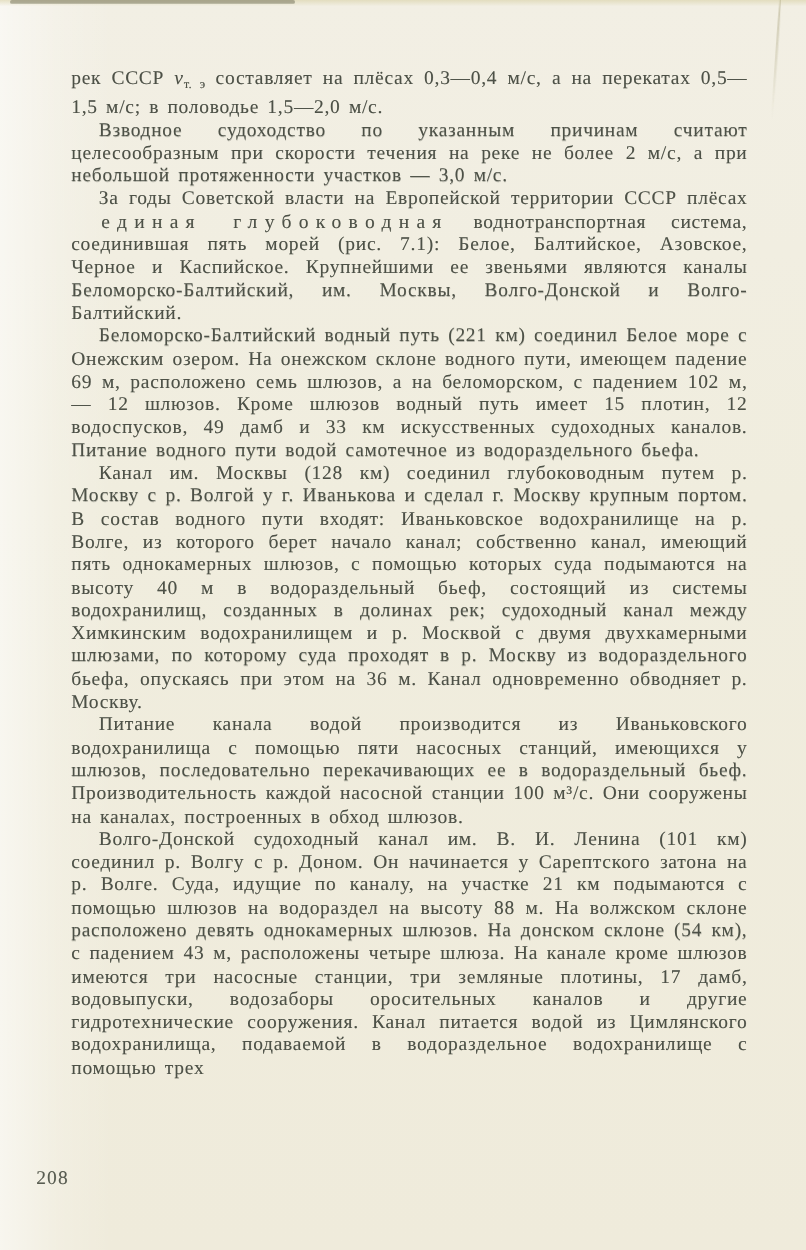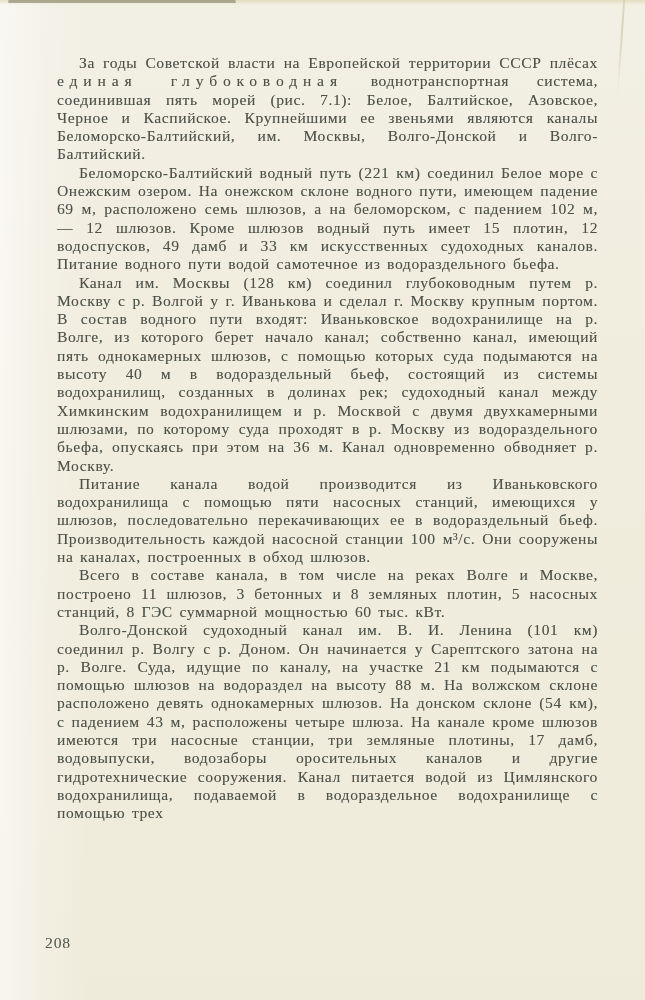--- a/index.html
+++ b/index.html
@@ -51,53 +51,54 @@
     text-shadow: 0.2px 0.2px 0.5px rgba(77,81,71,0.35);
   }
   .text-block p { margin: 0; }
   .text-block p.indent { text-indent: 22px; }
   .var-italic { font-style: italic; }
   .var-sub {
     font-size: 10px;
     vertical-align: -3px;
     letter-spacing: 0.02em;
   }
-  .spaced-emphasis { letter-spacing: 0.38em; }
+  .spaced-emphasis { letter-spacing: 0.38em; margin-left: 24px; }
   .page-number {
     position: absolute;
-    left: 45px;
+    left: 29px;
     top: 934px;
     font-size: 15.5px;
     letter-spacing: 0.06em;
     color: #585c51;
     text-shadow: 0.2px 0.2px 0.5px rgba(88,92,81,0.3);
   }
 </style>
 </head>
 <body>
 
 <div class="page">
 
   <div class="top-edge-band"></div>
   <div class="top-left-mark"></div>
   <div class="crease-line"></div>
 
   <div class="text-block">
 
+    <p><span>рек СССР </span><span class="var-italic">v</span><sub class="var-sub">т. э</sub><span> составляет на плёсах 0,3—0,4 м/с, а на перекатах 0,5—1,5 м/с; в половодье 1,5—2,0 м/с.</span></p>
 
+    <p class="indent">Взводное судоходство по указанным причинам считают целесообразным при скорости течения на реке не более 2 м/с, а при небольшой протяженности участков — 3,0 м/с.</p>
 
     <p class="indent"><span>За годы Советской власти на Европейской территории СССР плёсах </span><span class="spaced-emphasis">единая глубоководная</span><span> воднотранспортная система, соединившая пять морей (рис. 7.1): Белое, Балтийское, Азовское, Черное и Каспийское. Крупнейшими ее звеньями являются каналы Беломорско-Балтийский, им. Москвы, Волго-Донской и Волго-Балтийский.</span></p>
 
     <p class="indent">Беломорско-Балтийский водный путь (221 км) соединил Белое море с Онежским озером. На онежском склоне водного пути, имеющем падение 69 м, расположено семь шлюзов, а на беломорском, с падением 102 м, — 12 шлюзов. Кроме шлюзов водный путь имеет 15 плотин, 12 водоспусков, 49 дамб и 33 км искусственных судоходных каналов. Питание водного пути водой самотечное из водораздельного бьефа.</p>
 
     <p class="indent">Канал им. Москвы (128 км) соединил глубоководным путем р. Москву с р. Волгой у г. Иванькова и сделал г. Москву крупным портом. В состав водного пути входят: Иваньковское водохранилище на р. Волге, из которого берет начало канал; собственно канал, имеющий пять однокамерных шлюзов, с помощью которых суда подымаются на высоту 40 м в водораздельный бьеф, состоящий из системы водохранилищ, созданных в долинах рек; судоходный канал между Химкинским водохранилищем и р. Москвой с двумя двухкамерными шлюзами, по которому суда проходят в р. Москву из водораздельного бьефа, опускаясь при этом на 36 м. Канал одновременно обводняет р. Москву.</p>
 
     <p class="indent">Питание канала водой производится из Иваньковского водохранилища с помощью пяти насосных станций, имеющихся у шлюзов, последовательно перекачивающих ее в водораздельный бьеф. Производительность каждой насосной станции 100 м³/с. Они сооружены на каналах, построенных в обход шлюзов.</p>
 
-    <p class="indent">Всего в составе канала, в том числе на реках Волге и Москве, построено 11 шлюзов, 3 бетонных и 8 земляных плотин, 5 насосных станций, 8 ГЭС суммарной мощностью 60 тыс. кВт.</p>
 
     <p class="indent">Волго-Донской судоходный канал им. В. И. Ленина (101 км) соединил р. Волгу с р. Доном. Он начинается у Сарептского затона на р. Волге. Суда, идущие по каналу, на участке 21 км подымаются с помощью шлюзов на водораздел на высоту 88 м. На волжском склоне расположено девять однокамерных шлюзов. На донском склоне (54 км), с падением 43 м, расположены четыре шлюза. На канале кроме шлюзов имеются три насосные станции, три земляные плотины, 17 дамб, водовыпуски, водозаборы оросительных каналов и другие гидротехнические сооружения. Канал питается водой из Цимлянского водохранилища, подаваемой в водораздельное водохранилище с помощью трех</p>
 
   </div>
 
   <div class="page-number">208</div>
 
 </div>
 
 </body></html>

